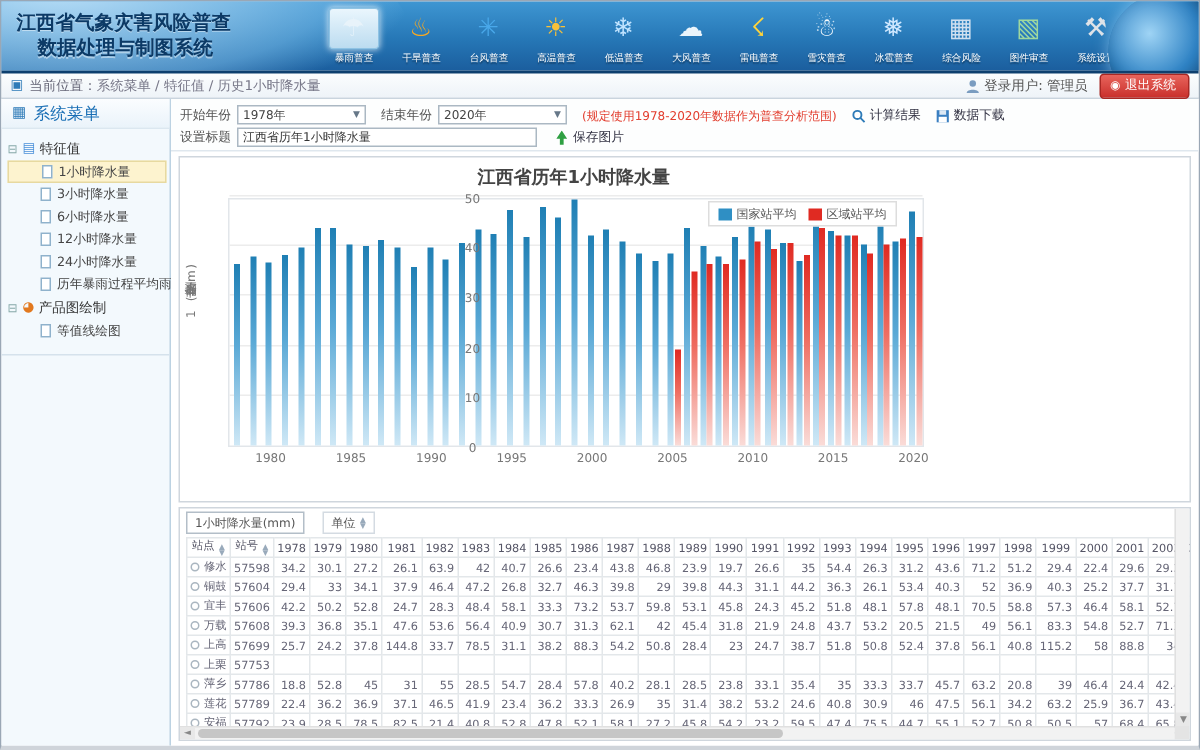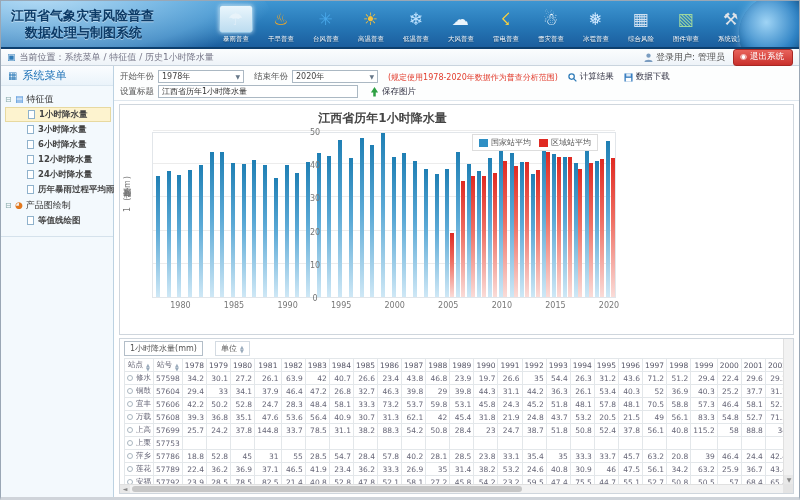--- a/index.html
+++ b/index.html
@@ -47,21 +47,21 @@
   .layout { flex:1; display:flex; min-height:0; }
   .sidebar { width:113px; flex:0 0 113px; background:#f3f9fd; border-right:1px solid #bcd2e2; }
   .menu-header { height:20px; display:flex; align-items:center; padding-left:7px;
     border-bottom:1px solid #dbe7f0; background:linear-gradient(180deg,#fbfdff,#eaf3fa); }
   .menu-header .mh-icon { color:#2e7bb8; font-size:10px; margin-right:5px; }
   .menu-header .mh-text { color:#1a6fb5; font-weight:normal; font-size:11px; }
   .tree { padding:5px 2px 8px 4px; border-bottom:1px solid #d5e2ec; }
   .tree-parent { display:flex; align-items:center; height:16px; font-size:9px; color:#333; cursor:pointer; }
   .tree-parent .expander { color:#8aa; font-size:8px; width:10px; }
   .tree-parent .p-icon { font-size:9px; margin-right:3px; }
-  .tree-child { display:flex; align-items:center; height:15px; padding-left:22px; font-size:8.5px; color:#444; cursor:pointer; white-space:nowrap;font-weight:bold; }
+  .tree-child { display:flex; align-items:center; height:15px; padding-left:22px; font-size:8.5px; color:#444; cursor:pointer; white-space:nowrap; }
   .tree-child .doc-icon { width:7px; height:9px; border:1px solid #8fb2cc; background:#fff; margin-right:4px; flex:0 0 7px; }
   .tree-child.selected { background:#fdf3cf; border:1px solid #e7d9a0; }
 
   .main { flex:1; min-width:0; display:flex; flex-direction:column; background:#fff; }
 
   
   .filter-bar { flex:0 0 34px; border-bottom:1px solid #dfe7ee; padding:2px 6px; background:#fdfefe; }
   .f-row { height:15px; display:flex; align-items:flex-end; font-size:8.5px; color:#555; }
   .f-label { margin-right:4px; }
   .f-select { width:86px; height:13px; border:1px solid #abb8c3; background:#fff; font-size:8px;

